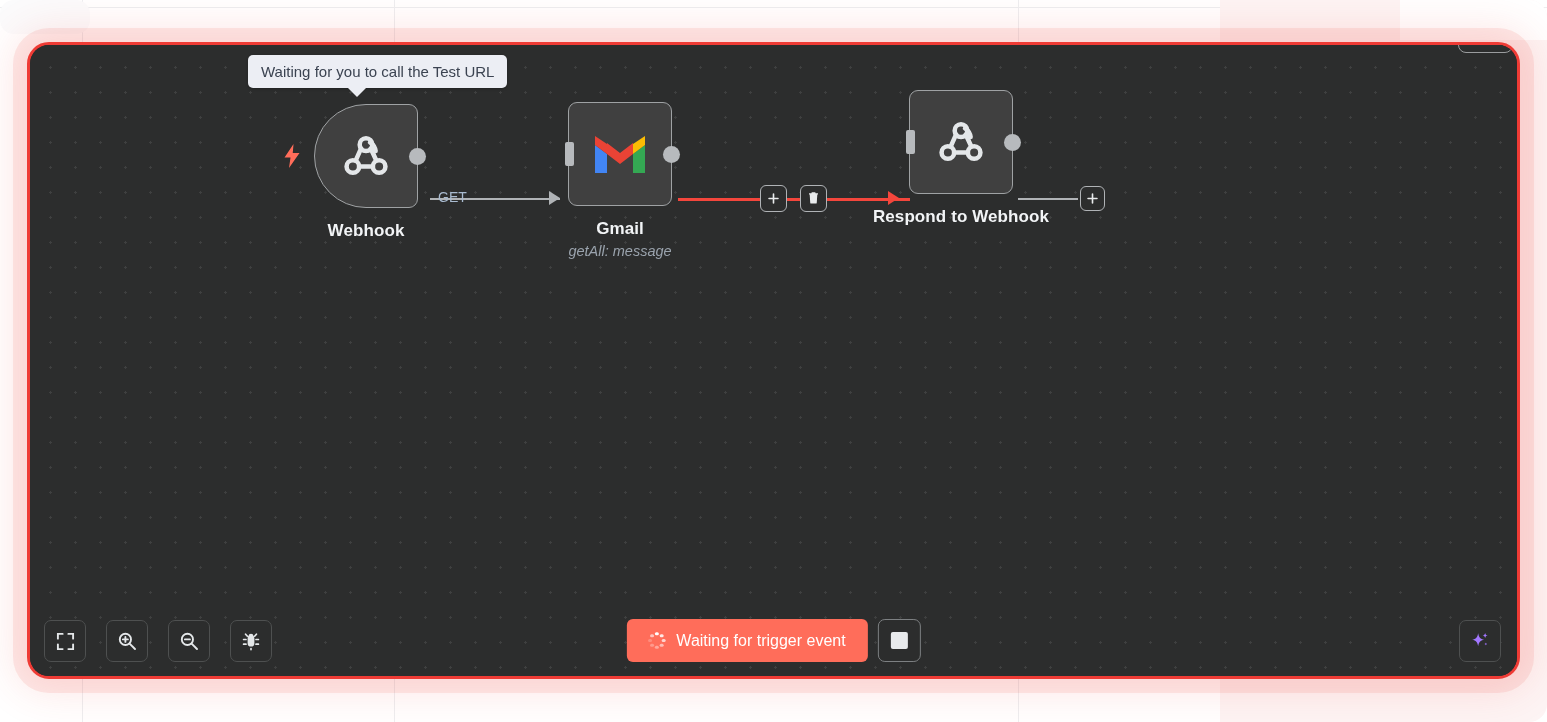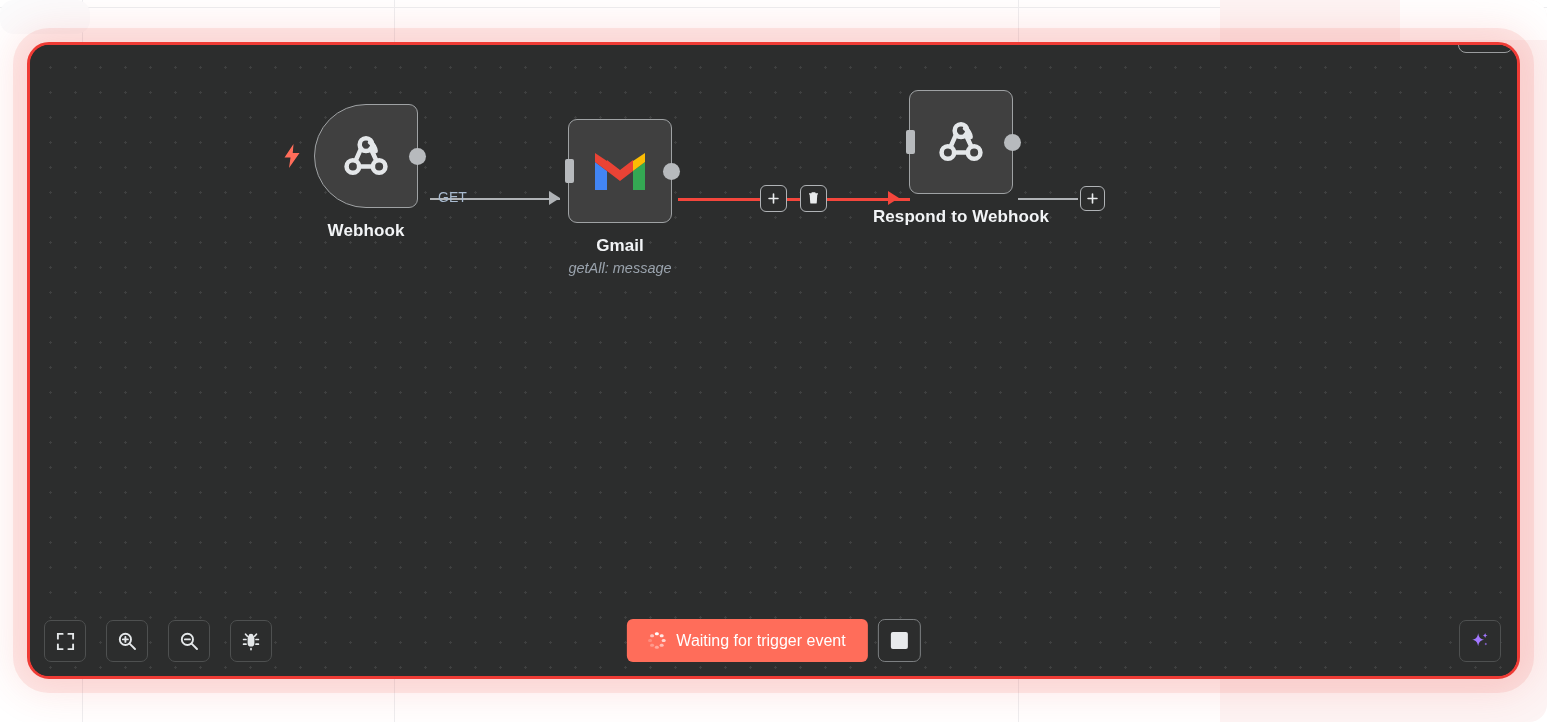--- a/index.html
+++ b/index.html
@@ -253,20 +253,23 @@
   <div class="bg-panel" style="left:0;top:0;width:90px;height:34px;background:#fbfbfc;"></div>
   <div class="bg-tint" style="left:1220px;top:0;right:0;bottom:0;border-radius:0 18px 18px 0;"></div>
   <div class="bg-panel" style="left:1400px;top:0;width:147px;height:40px;background:#ffffff;border-radius:0 18px 0 0;"></div>
 </div>
 
 <div id="canvas-shell">
   <div id="canvas-dots"></div>
 
   <div class="top-peek-chip"></div>
 
+  <div id="trigger-tooltip">
+    <span>Waiting for you to call the Test URL</span>
+  </div>
 
   <div class="conn-line" style="left:400px; width:130px;"></div>
   <div class="conn-label" style="left:408px;">GET</div>
   <div class="arrow-grey" style="left:519px;"></div>
 
   <div class="conn-line active" style="left:648px; width:232px;"></div>
   <div class="arrow-red" style="left:858px;"></div>
 
   <div class="conn-btn" style="left:730px;">
     <svg width="13" height="13" viewBox="0 0 16 16">
@@ -298,21 +301,21 @@
         <path d="M13.2 11.6 L10.1 18.6"></path>
         <path d="M12.1 22 L19.9 22"></path>
         <path d="M18.7 11.7 L21.9 18.6"></path>
         <path d="M18.3 8.2 A7 7 0 0 1 21.5 13.2"></path>
       </g>
     </svg>
     <div class="port-out" style="right:-8.5px;"></div>
     <div class="node-label">Webhook</div>
   </div>
 
-  <div class="node" style="left:538px; top:74px;">
+  <div class="node" style="left:538px; top:57px;">
     <div class="port-in-rect" style="left:-4.5px;"></div>
     <svg width="58" height="44" viewBox="0 0 58 44">
       <path d="M4 41 V13 L16 22 V41 Z" fill="#4285F4"></path>
       <path d="M42 41 V22 L54 13 V41 Z" fill="#34A853"></path>
       <path d="M42 12 L54 4 V13 L42 22 Z" fill="#FBBC04"></path>
       <path d="M4 4 L16 12 V22 L4 13 Z" fill="#EA4335"></path>
       <path d="M16 12 L29 22 L42 12 V22 L29 32 L16 22 Z" fill="#EA4335"></path>
       <path d="M16 11 L29 21 L42 11 V21 L29 31 L16 21 Z" fill="#EA4335"></path>
     </svg>
     <div class="port-out" style="right:-8.5px;"></div>

